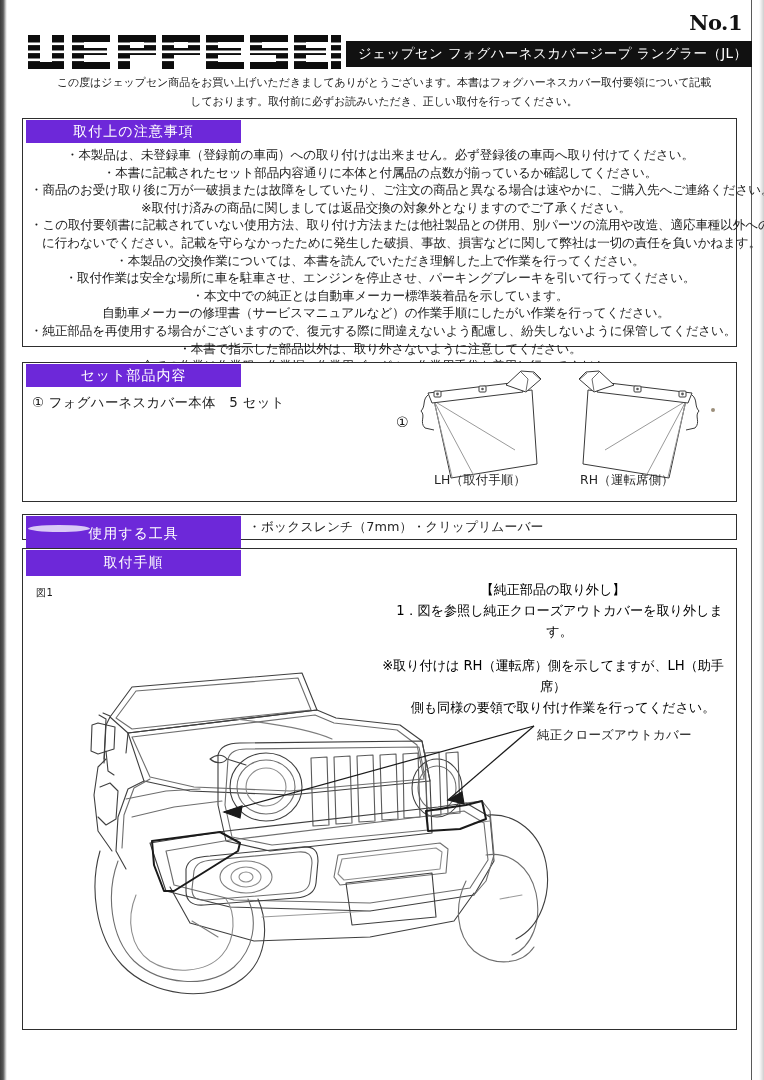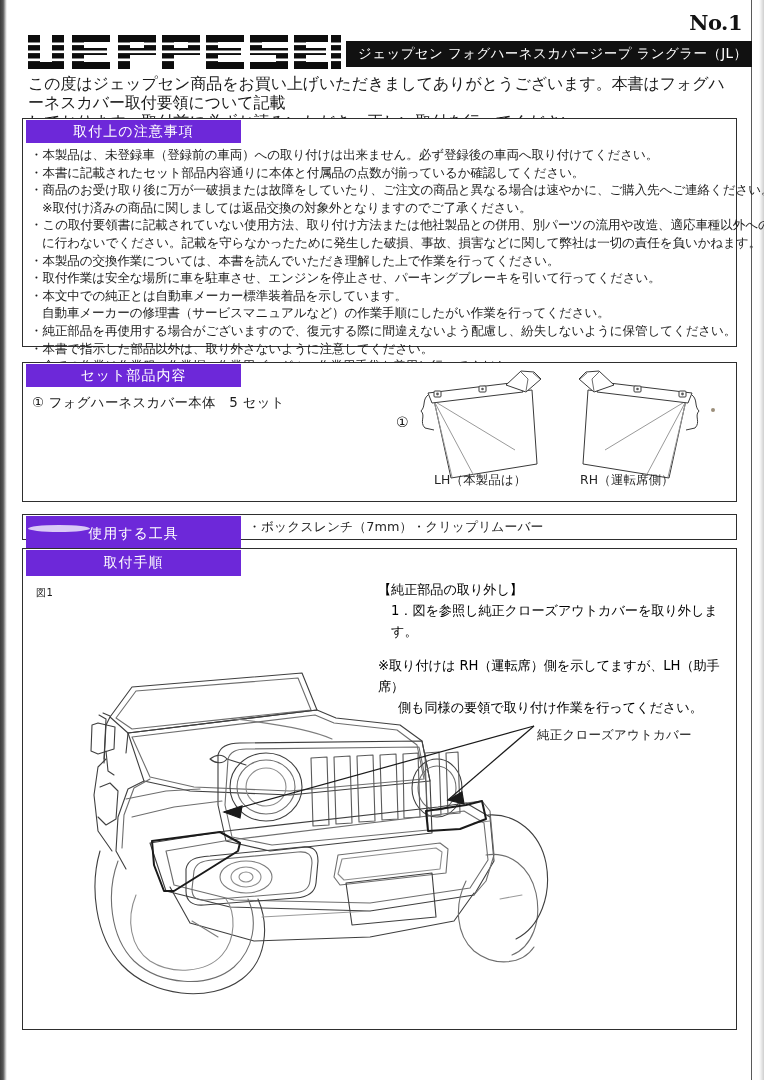--- a/index.html
+++ b/index.html
@@ -11,20 +11,21 @@
   body {
     font-family: "DejaVu Sans", "Liberation Sans", sans-serif;
     color: #171717;
   }
   #page {
     position: relative;
     width: 764px;
     height: 1080px;
     overflow: hidden;
     background: #ffffff;
+    text-align: center;
   }
   
   .scan-edge-left {
     position: absolute;
     left: 0; top: 0;
     width: 7px; height: 1080px;
     background: linear-gradient(to right, #2b2b2b 0%, #4a4a4a 45%, #d8d8d8 85%, #ffffff 100%);
     opacity: .92;
   }
   .scan-edge-right {
@@ -86,24 +87,25 @@
     letter-spacing: .4px;
     white-space: nowrap;
     padding-right: 2px;
   }
 
   .intro {
     position: absolute;
     left: 28px;
     top: 74px;
     width: 712px;
-    font-size: 16px;
+    font-size: 11px;
     line-height: 19px;
     color: #1a1a1a;
     letter-spacing: -.1px;
+    font-family: Liberation Mono, monospace;
   }
 
   
   .box {
     position: absolute;
     border: 1.4px solid #2e2e2e;
     background: #ffffff;
     box-sizing: border-box;
   }
   .section-tab {
@@ -365,21 +367,21 @@
           <circle cx="87.5" cy="21" r="1.3" fill="#5a5a5a" stroke="none"></circle>
           <path d="M111 17 L126 3 L139 4 L146 11 L131 24 Z" fill="#ffffff"></path>
           <path d="M126 4 L133 11 L131 23" stroke="#6d6d6d"></path>
           <path d="M138 5 L145 11" stroke="#6d6d6d"></path>
           <path d="M33 27 C27 32 31 38 26 43 C31 48 24 54 30 60 L39 62"></path>
         </g>
       </g>
     </svg>
   </div>
 
-  <div class="parts-caption" id="cap-lh">LH（本製品は）</div>
+  <div class="parts-caption" id="cap-lh">LH（取付手順）</div>
   <div class="parts-caption" id="cap-rh">RH（運転席側）</div>
   <div class="scan-speck"></div>
 
   <div class="box" id="tools-box"></div>
   <div class="section-tab" id="tools-tab">使用する工具</div>
   <div class="tools-smudge"></div>
   <div class="tools-text">・ボックスレンチ（7mm）・クリップリムーバー</div>
 
   <div class="box" id="proc-box"></div>
   <div class="section-tab" id="proc-tab">取付手順</div>

